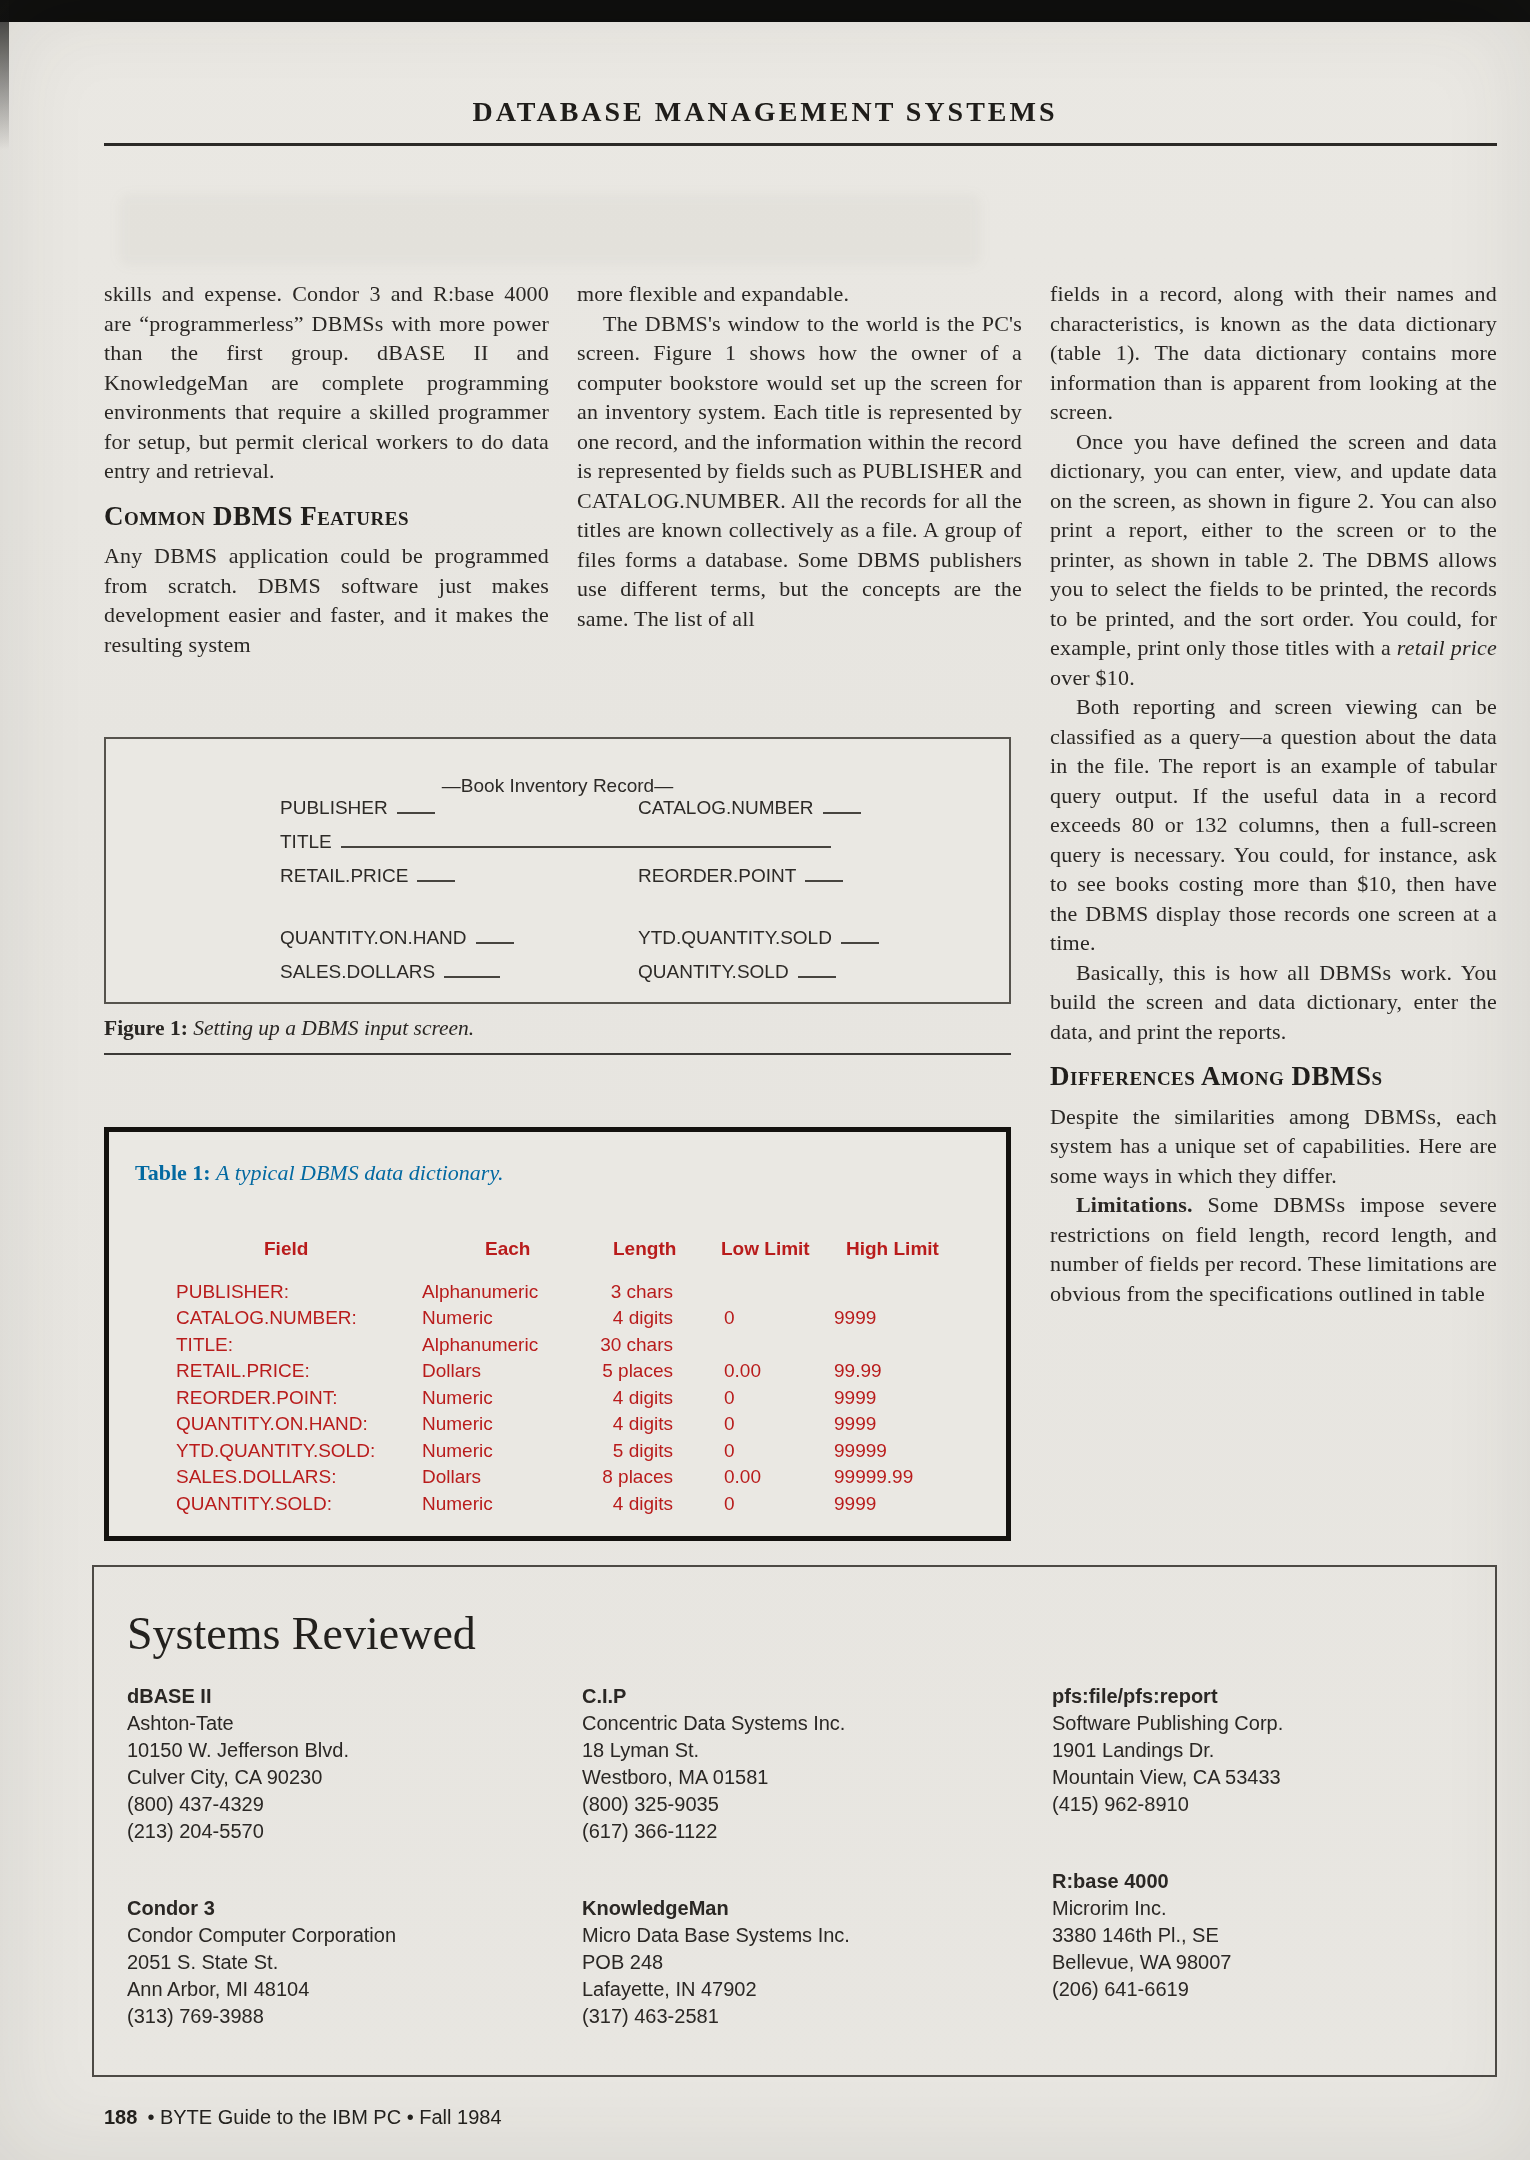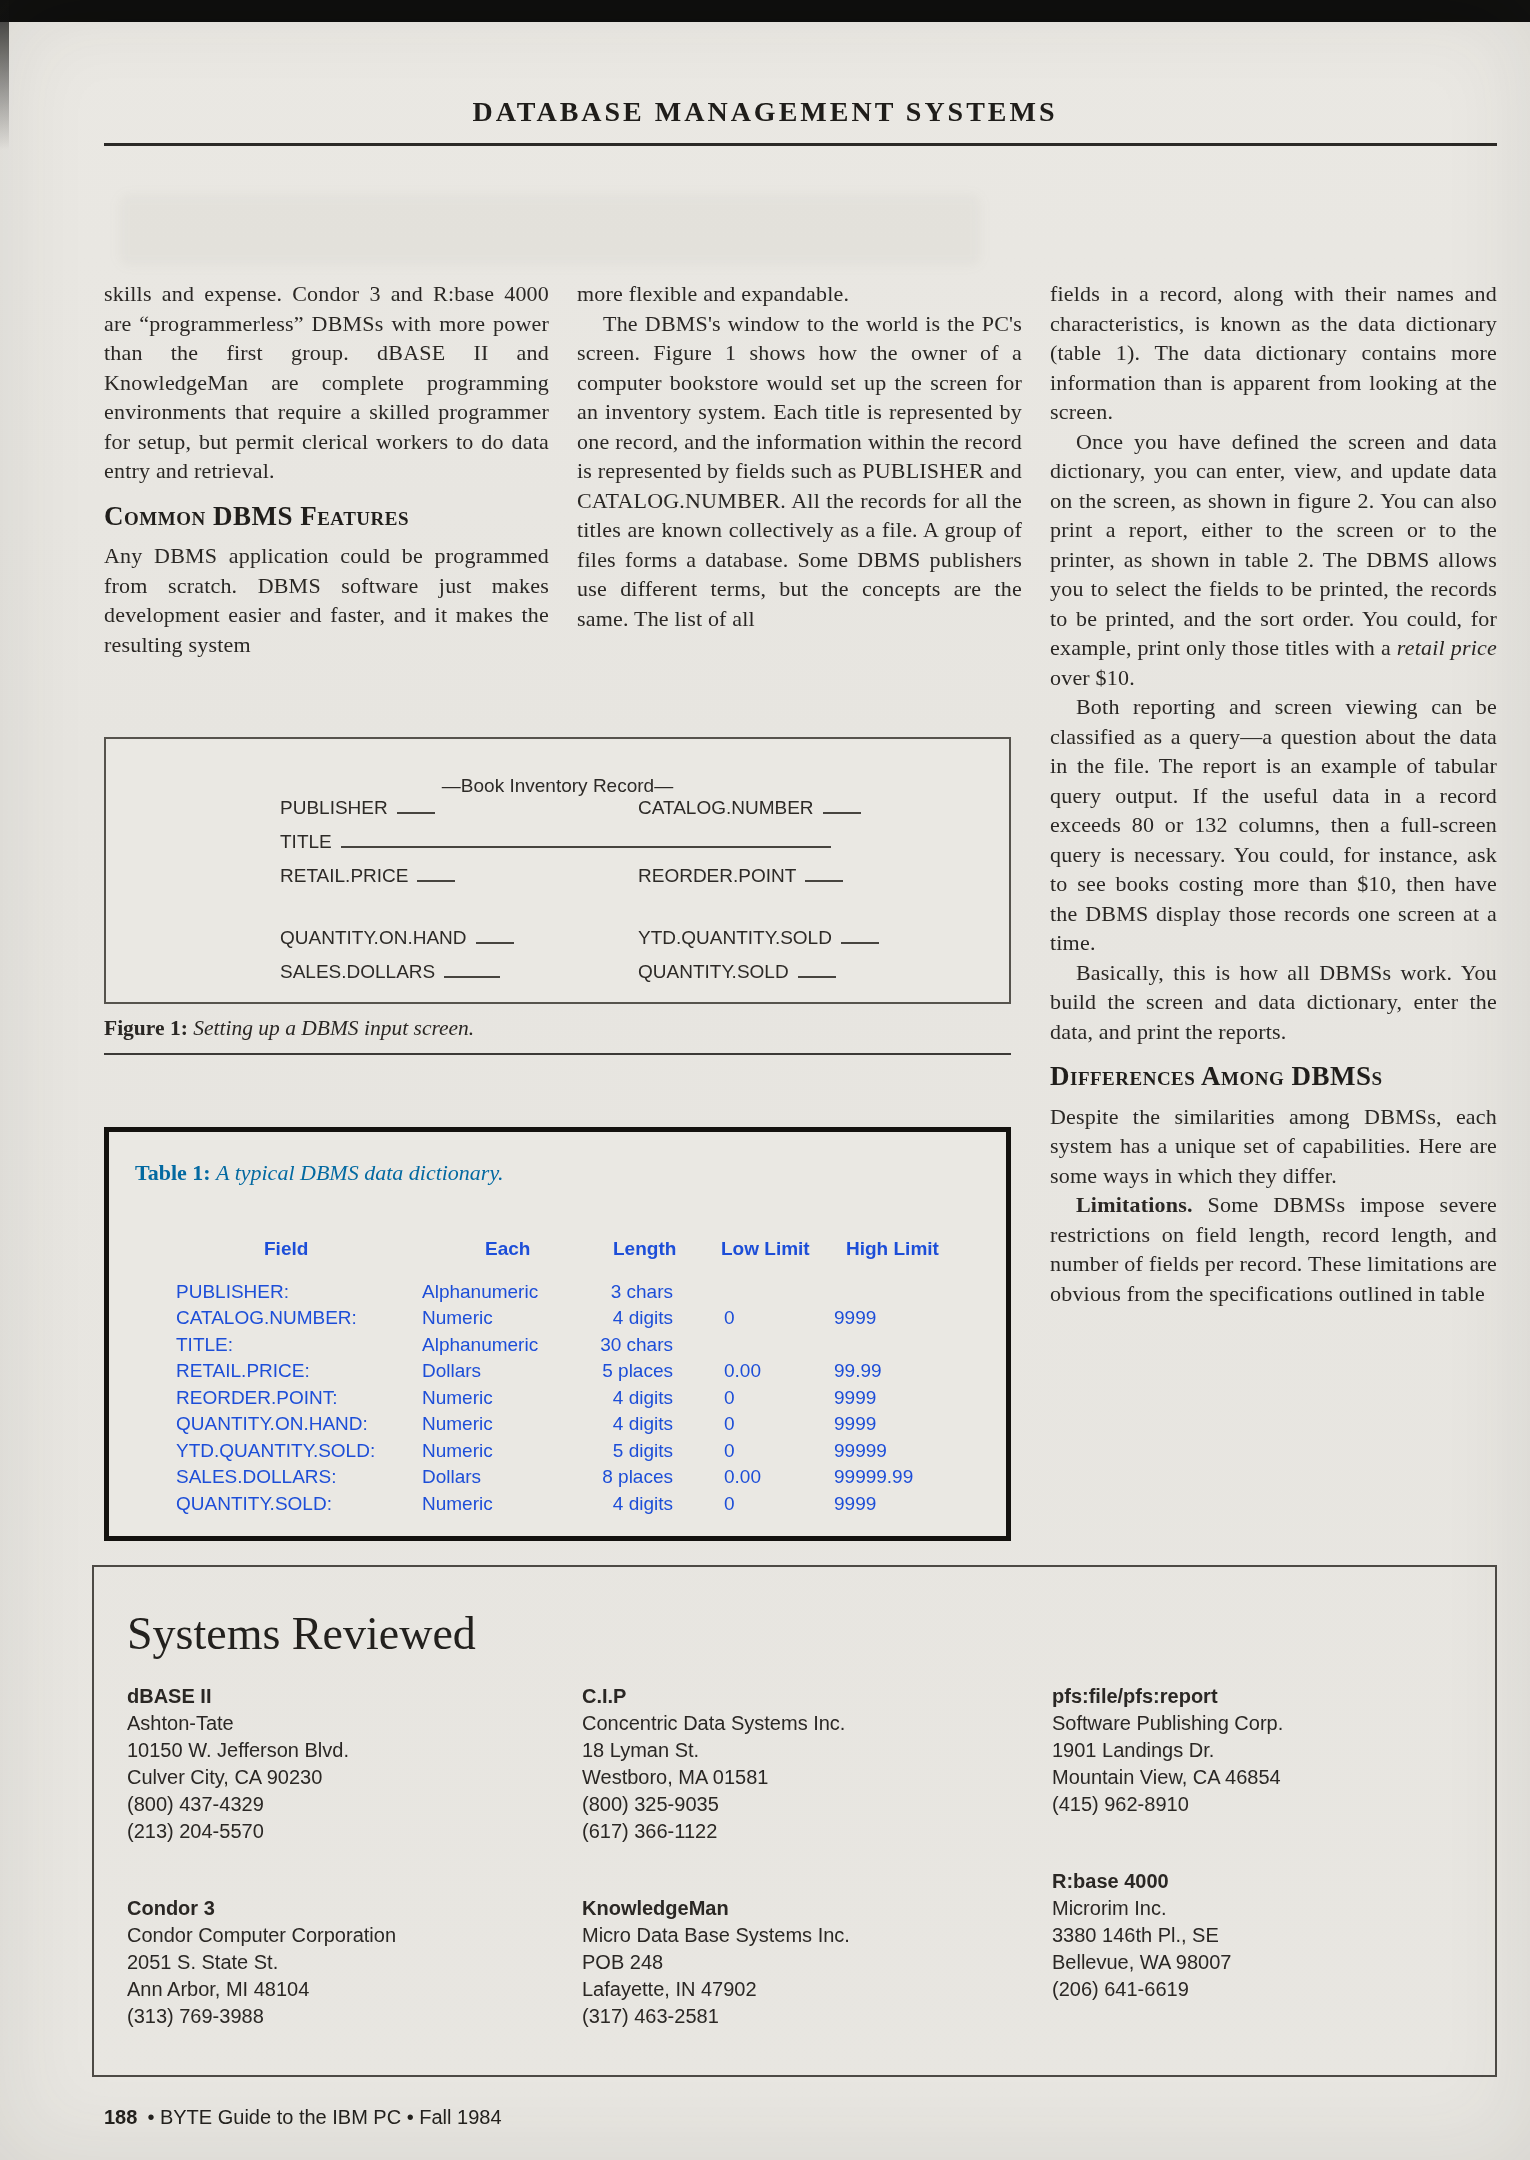--- a/index.html
+++ b/index.html
@@ -71,21 +71,21 @@
   .tablebox {
     position: absolute; left: 104px; top: 1127px; width: 907px; height: 414px;
     border: 5px solid #14120f; box-sizing: border-box; background: #eae8e3;
   }
   .table-caption { position: absolute; left: 26px; top: 28px; font-size: 22px; color: #0369a1; }
   .table-caption .lead { font-weight: bold; }
   .table-caption .rest { font-style: italic; }
   .t1-grid {
     position: absolute; left: 67px; top: 104px;
     display: grid; grid-template-columns: 246px 146px 105px 161px 103px;
-    font-family: "Liberation Sans", sans-serif; font-size: 19px; color: #1d4ed8;
+    font-family: "Liberation Sans", sans-serif; font-size: 19px; color: #b91c1c;
   }
   .t1-grid > div { line-height: 26.5px; white-space: nowrap; }
   .t1-grid .h { font-weight: bold; margin-bottom: 16px; }
   .t1-grid .c3 { text-align: right; }
   .t1-grid .c4 { padding-left: 51px; }
   .t1-grid .c5 { text-align: left; }
   .t1-grid .h.c1 { padding-left: 88px; }
   .t1-grid .h.c2 { padding-left: 63px; }
   .t1-grid .h.c3 { text-align: left; padding-left: 45px; }
   .t1-grid .h.c4 { padding-left: 48px; }
@@ -283,21 +283,21 @@
         <div>Lafayette, IN 47902</div>
         <div>(317) 463-2581</div>
       </div>
     </div>
 
     <div class="sys-col sys-col3">
       <div class="sys-entry">
         <div class="sys-name">pfs:file/pfs:report</div>
         <div>Software Publishing Corp.</div>
         <div>1901 Landings Dr.</div>
-        <div>Mountain View, CA 46854</div>
+        <div>Mountain View, CA 53433</div>
         <div>(415) 962-8910</div>
       </div>
       <div class="sys-entry">
         <div class="sys-name">R:base 4000</div>
         <div>Microrim Inc.</div>
         <div>3380 146th Pl., SE</div>
         <div>Bellevue, WA 98007</div>
         <div>(206) 641-6619</div>
       </div>
     </div>

